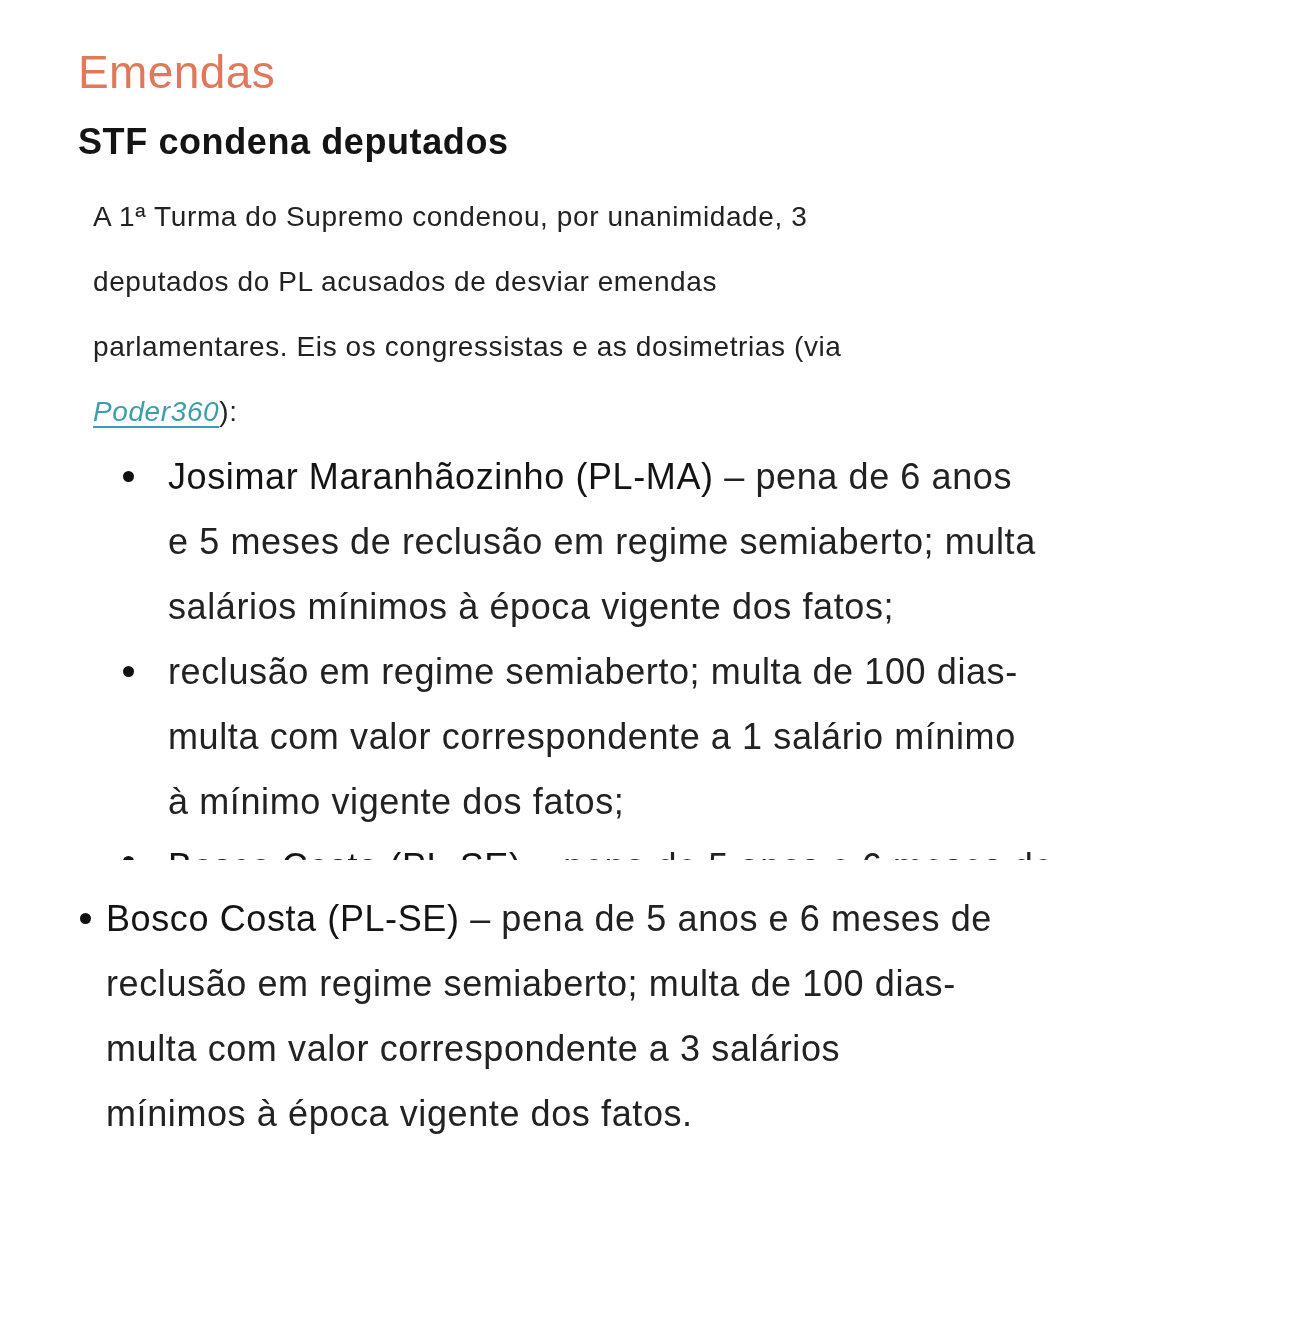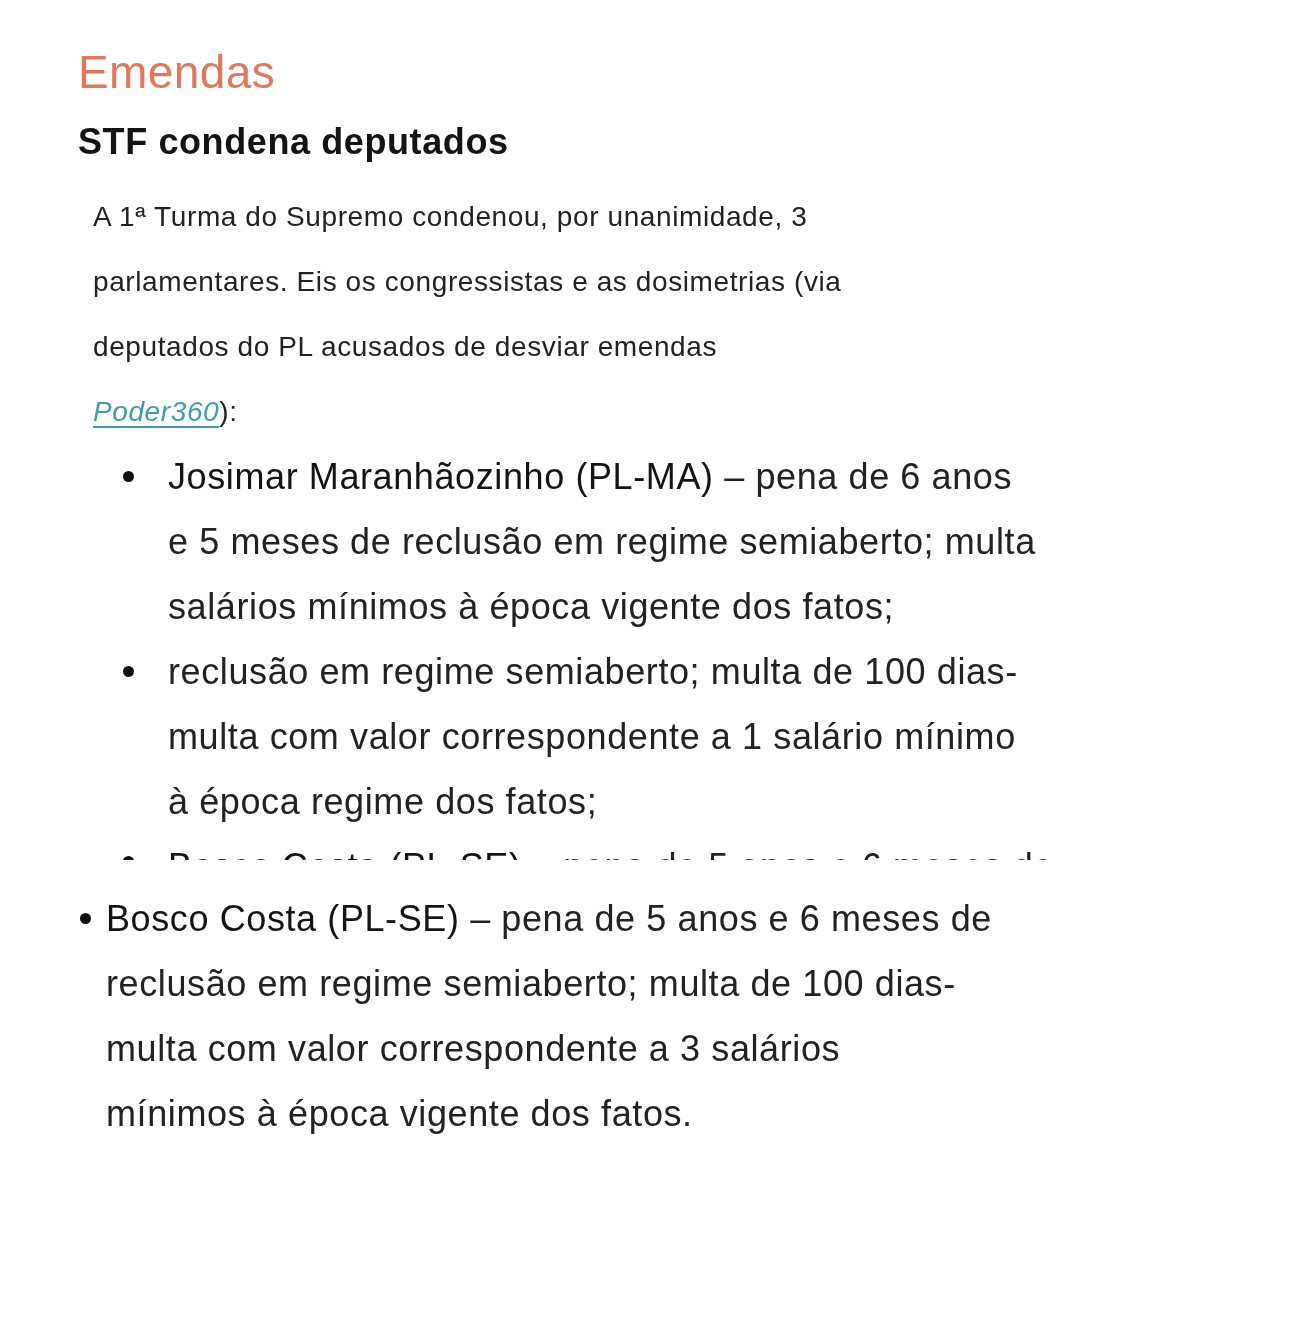--- a/index.html
+++ b/index.html
@@ -55,37 +55,37 @@
 <body>
 
 <div class="page">
 
   <h1 class="section-title">Emendas</h1>
 
   <h2 class="headline">STF condena deputados</h2>
 
   <div class="intro">
     <div class="line">A 1ª Turma do Supremo condenou, por unanimidade, 3</div>
+    <div class="line">deputados do PL acusados de desviar emendas</div>
     <div class="line">parlamentares. Eis os congressistas e as dosimetrias (via</div>
-    <div class="line">deputados do PL acusados de desviar emendas</div>
     <div class="line"><a class="link">Poder360</a><span>):</span></div>
   </div>
 
   <ul class="bullets">
     <li>
       <span class="marker"></span>
       <div class="line"><strong>Josimar Maranhãozinho (PL-MA)</strong><span> – </span><span>pena de 6 anos</span></div>
       <div class="line">e 5 meses de reclusão em regime semiaberto; multa</div>
       <div class="line">salários mínimos à época vigente dos fatos;</div>
     </li>
     <li>
       <span class="marker"></span>
       <div class="line">reclusão em regime semiaberto; multa de 100 dias-</div>
       <div class="line">multa com valor correspondente a 1 salário mínimo</div>
-      <div class="line">à época regime dos fatos;</div>
+      <div class="line">à mínimo vigente dos fatos;</div>
     </li>
   </ul>
 
   <div class="clipped-row">
     <span class="marker"></span>
     <div class="line"><strong>Bosco Costa (PL-SE)</strong><span> – </span><span>pena de 5 anos e 6 meses de</span></div>
   </div>
 
   <ul class="bullets continued">
     <li>

